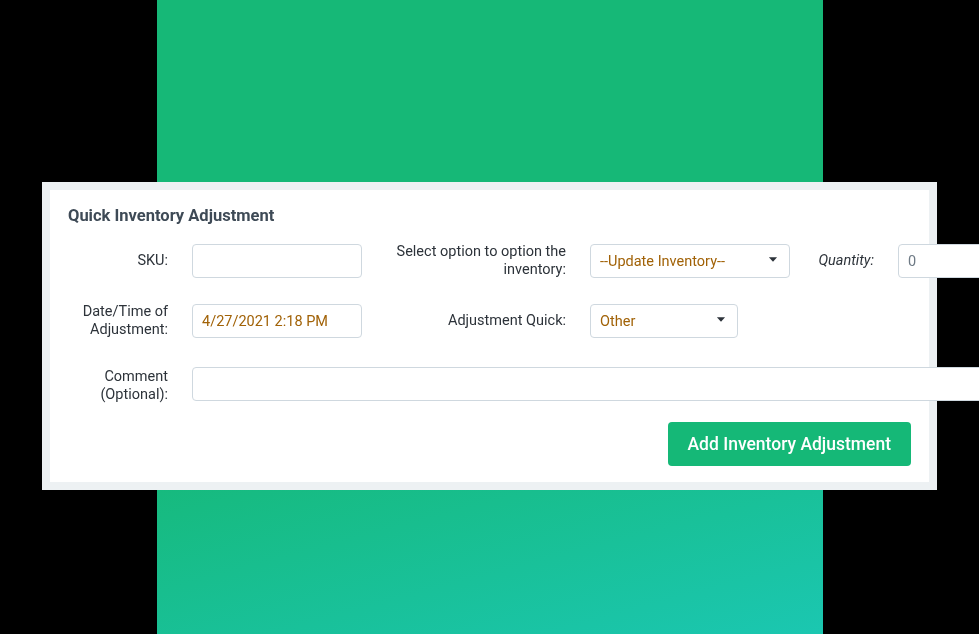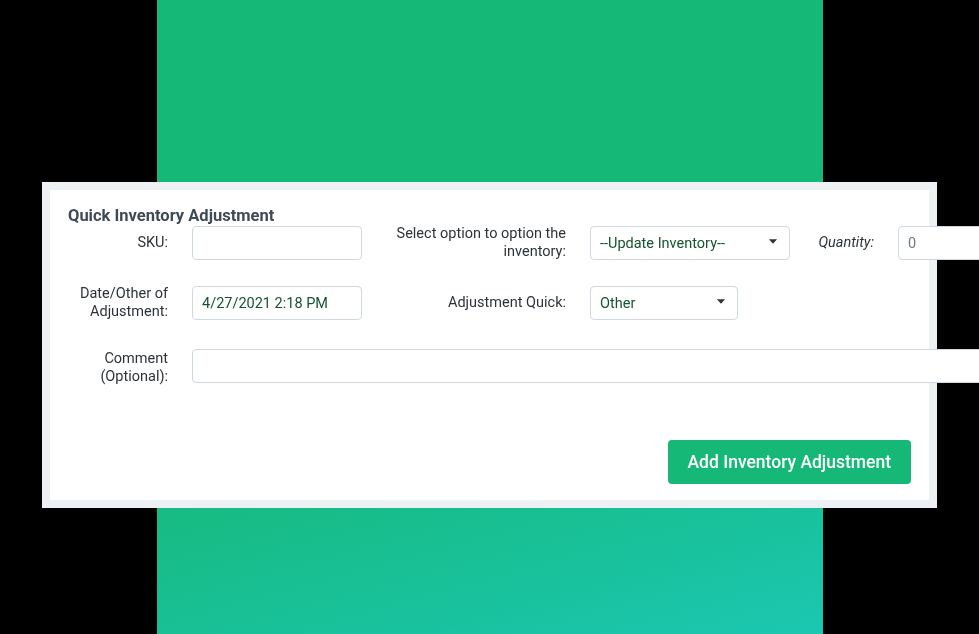--- a/index.html
+++ b/index.html
@@ -28,20 +28,21 @@
       padding: 8px;
     }
     .panel {
       background: #fff;
       padding: 16px 18px 16px 18px;
     }
     .panel-title {
       color: #3e4a56;
       font-weight: 700;
       font-size: 16.5px;
+      margin-bottom: 18px;
     }
     .form-grid {
       display: grid;
       grid-template-columns: 100px 170px 180px 200px 60px 170px;
       grid-template-rows: auto auto auto;
       column-gap: 8px;
       row-gap: 8px;
       align-items: center;
       gap: 24px;
     }
@@ -51,21 +52,21 @@
       font-size: 14.5px;
       line-height: 1.25;
     }
     .field, .select, .textarea {
       width: 100%;
       height: 34px;
       border: 1px solid #cfd8df;
       border-radius: 4px;
       background: #fff;
       font-size: 14.5px;
-      color: #14532d;
+      color: #a16207;
       padding: 6px 9px;
       font-family: inherit;
     }
     .field::placeholder { color: #6e7a85; }
     .select-wrap {
       position: relative;
       width: 100%;
     }
     .select {
       appearance: none;
@@ -96,21 +97,20 @@
     .btn-primary {
       background: #15b877;
       color: #fff;
       border: none;
       border-radius: 4px;
       padding: 12px 20px;
       font-size: 17.5px;
       font-weight: 500;
       cursor: pointer;
       font-family: inherit;
-      margin-top: 36px;
     }
     
     .r1-sku-lbl    { grid-column: 1; grid-row: 1; }
     .r1-sku-inp    { grid-column: 2; grid-row: 1; }
     .r1-opt-lbl    { grid-column: 3; grid-row: 1; }
     .r1-opt-sel    { grid-column: 4; grid-row: 1; }
     .r1-qty-lbl    { grid-column: 5; grid-row: 1; font-style: italic; }
     .r1-qty-inp    { grid-column: 6; grid-row: 1; }
     .r2-dt-lbl     { grid-column: 1; grid-row: 2; }
     .r2-dt-inp     { grid-column: 2; grid-row: 2; }
@@ -140,21 +140,21 @@
         <span class="chev">
           <svg width="14" height="14" viewBox="0 0 24 24">
               <path d="M5 8l7 8 7-8" fill="#2d333a"></path>
             </svg>
         </span>
       </div>
 
       <div class="lbl r1-qty-lbl">Quantity:</div>
       <input class="field r1-qty-inp" placeholder="0" style="">
 
-      <div class="lbl r2-dt-lbl">Date/Other of Adjustment:</div>
+      <div class="lbl r2-dt-lbl">Date/Time of Adjustment:</div>
       <input class="field r2-dt-inp" value="4/27/2021 2:18 PM" style="">
 
       <div class="lbl r2-rsn-lbl">Adjustment Quick:</div>
       <div class="select-wrap r2-rsn-sel sel-narrow">
         <select class="select">
           <option>Other</option>
         </select>
         <span class="chev">
           <svg width="14" height="14" viewBox="0 0 24 24">
               <path d="M5 8l7 8 7-8" fill="#2d333a"></path>

